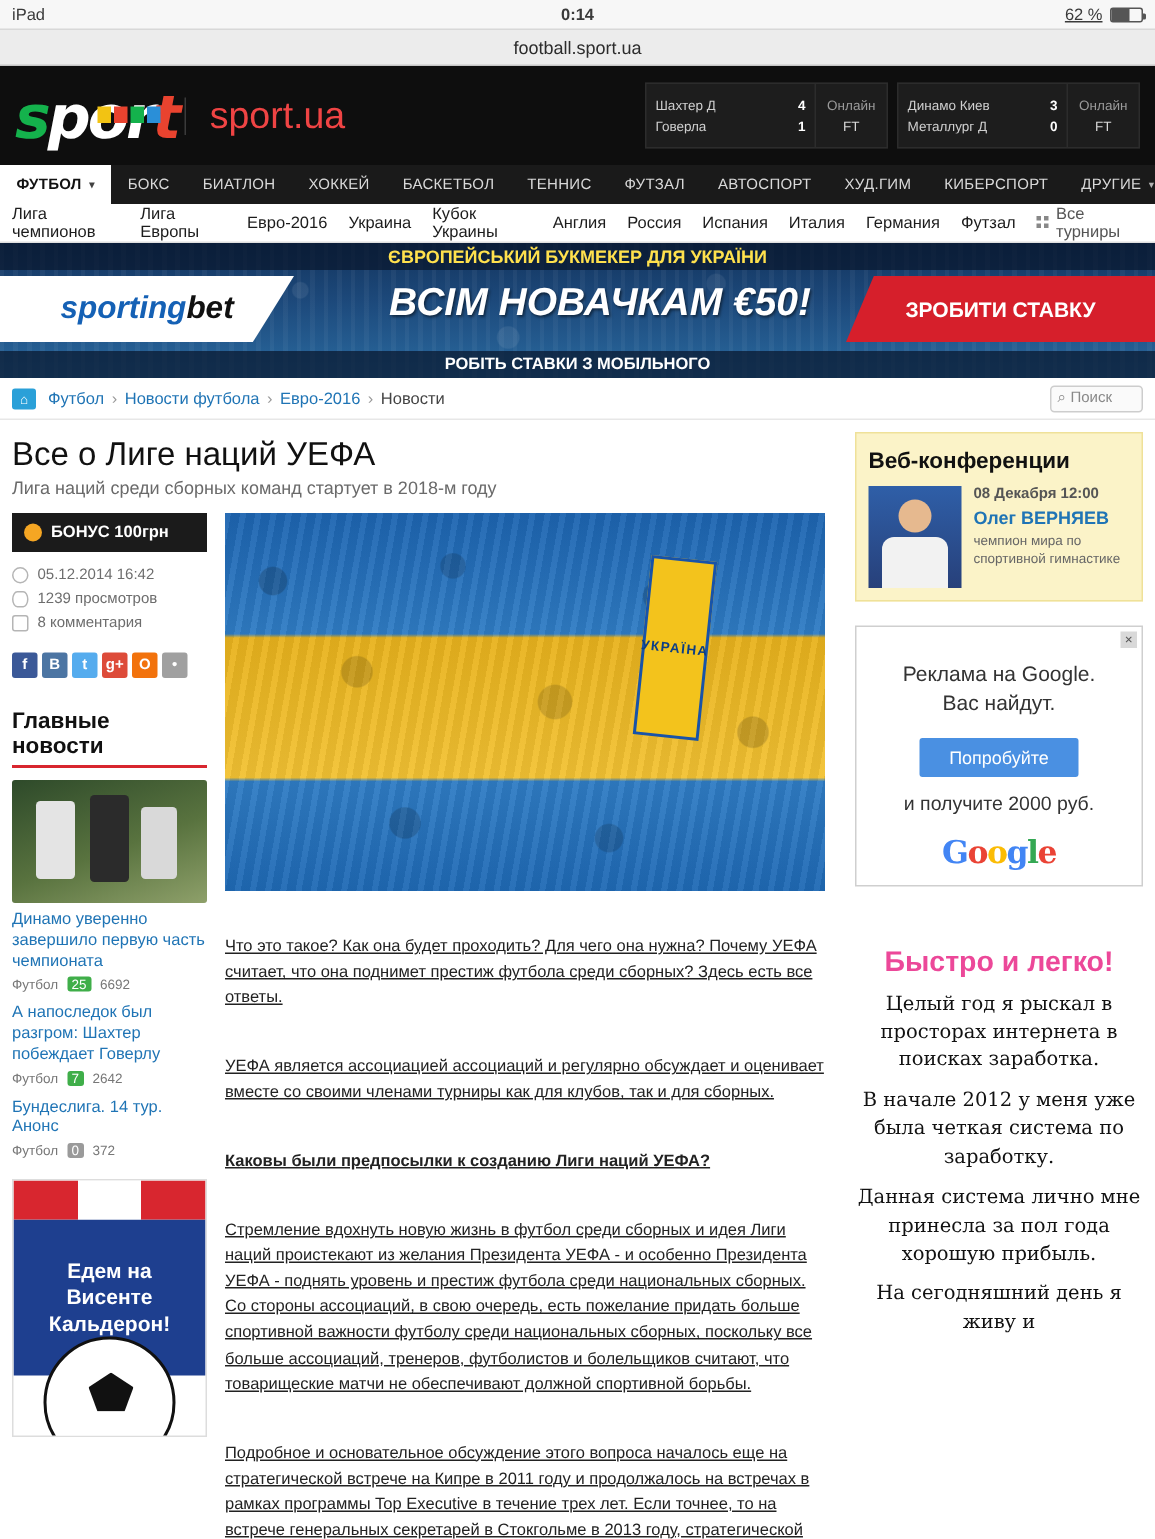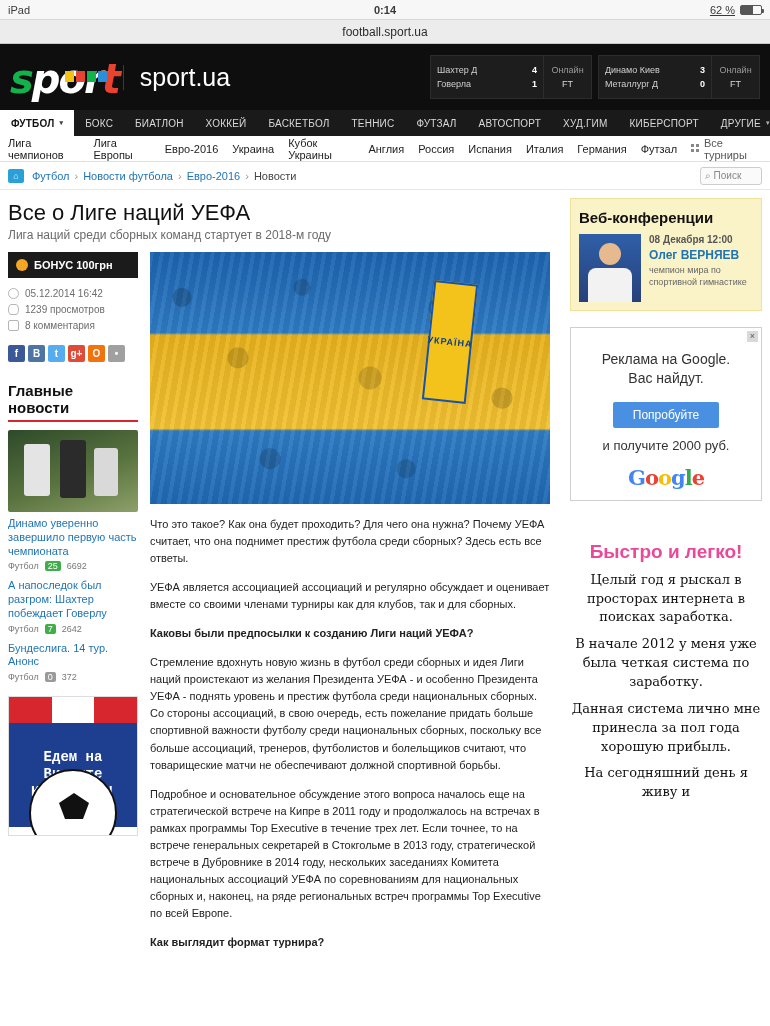--- a/index.html
+++ b/index.html
@@ -64,21 +64,21 @@
     font-family: "DejaVu Sans", sans-serif; font-weight: bold; font-size: 40px; font-style: italic;
   }
   .logo span { line-height: 0.95; }
   .l1 { color: #14b24c; }
   .l2 { color: #ffffff; }
   .l3 { color: #ffffff; }
   .l4 { color: #ffffff; }
   .l5 { color: #e9432f; }
   .logo-bars { display: flex; gap: 2px; margin-left: -54px; margin-bottom: 2px; }
   .logo-bars i { display: block; width: 9px; height: 11px; }
-  .sitename { color: #ffffff; font-size: 25px; margin-left: 16px; padding-left: 16px; border-left: 1px solid #3a3a3a; line-height: 1; }
+  .sitename { color: #ef4444; font-size: 25px; margin-left: 16px; padding-left: 16px; border-left: 1px solid #3a3a3a; line-height: 1; }
 
   .scoreboxes { margin-left: auto; display: flex; gap: 6px; }
   .scorebox {
     background: #1d1d1d; border: 1px solid #2c2c2c; width: 162px; height: 44px;
     display: flex; font-size: 9px; color: #cfcfcf;
   }
   .sb-teams { flex: 1; padding: 4px 6px; display: flex; flex-direction: column; justify-content: center; gap: 4px; }
   .sb-row { display: flex; justify-content: space-between; }
   .sb-row .nm { white-space: nowrap; overflow: hidden; }
   .sb-row .sc { color: #ffffff; font-weight: bold; margin-left: 8px; }
@@ -205,21 +205,21 @@
   }
   .news-thumb .pl1 { position: absolute; left: 16px; top: 14px; width: 26px; height: 52px; background: #e4e4e4; border-radius: 3px; }
   .news-thumb .pl2 { position: absolute; left: 52px; top: 10px; width: 26px; height: 58px; background: #2b2b2b; border-radius: 3px; }
   .news-thumb .pl3 { position: absolute; left: 86px; top: 18px; width: 24px; height: 48px; background: #d9d9d9; border-radius: 3px; }
   .news-title { font-size: 11px; color: #1f74b5; line-height: 1.25; margin: 5px 0 3px; }
   .news-meta { display: flex; align-items: center; gap: 6px; font-size: 9px; color: #777; }
   .pill { background: #3fae49; color: #fff; border-radius: 2px; padding: 0 3px; font-size: 9px; display: inline-flex; align-items: center; gap: 2px; }
   .pill.gray { background: #9a9a9a; }
 
   .adbox-left {
-    margin-top: 14px; width: 130px; height: 140px; border: 1px solid #ddd; position: relative; overflow: hidden; background: #fff; font-family: Liberation Mono, monospace;
+    margin-top: 14px; width: 130px; height: 172px; border: 1px solid #ddd; position: relative; overflow: hidden; background: #fff;
   }
   .adbox-left .flag { display: flex; height: 26px; }
   .adbox-left .flag i { flex: 1; }
   .adbox-left .blue { height: 104px; background: #1e3f8f; color: #fff; display: flex; flex-direction: column; align-items: center; justify-content: center; font-weight: bold; font-size: 14px; line-height: 1.25; }
   .adbox-left .ball { position: absolute; bottom: -22px; left: 50%; transform: translateX(-50%); width: 88px; height: 88px; border-radius: 50%; background: #fff; border: 2px solid #111; }
   .adbox-left .ball::before { content: ""; position: absolute; left: 28px; top: 22px; width: 30px; height: 26px; background: #111; clip-path: polygon(50% 0, 100% 38%, 80% 100%, 20% 100%, 0 38%); }
 
   
   .art-img {
     width: 400px; height: 252px; position: relative; overflow: hidden;
@@ -236,21 +236,21 @@
       radial-gradient(circle at 88% 58%, rgba(0,0,0,0.16) 0 10px, transparent 11px),
       radial-gradient(circle at 30% 82%, rgba(0,0,0,0.16) 0 10px, transparent 11px),
       radial-gradient(circle at 64% 86%, rgba(0,0,0,0.15) 0 9px, transparent 10px),
       repeating-linear-gradient(100deg, rgba(255,255,255,0.05) 0 4px, rgba(0,0,0,0.05) 4px 10px);
   }
   .scarf {
     position: absolute; right: 78px; top: 30px; width: 44px; height: 120px; background: #f3c31c;
     border: 2px solid #1853a8; transform: rotate(6deg); display: flex; align-items: center; justify-content: center;
   }
   .scarf span { color: #0c3e85; font-size: 9px; font-weight: bold; letter-spacing: 1px; }
-  .art-p { font-size: 11px; color: #222; line-height: 1.55; margin: 12px 0 0; }
+  .art-p { font-size: 11px; color: #222; line-height: 1.55; margin: 29px 0 0; text-decoration: underline; }
   .art-p.b { font-weight: bold; }
 
   
   .webconf { background: #fbf3c8; border: 1px solid #efe199; padding: 8px; }
   .webconf h3 { margin: 2px 0 8px; font-size: 15px; color: #111; }
   .wc-row { display: flex; gap: 8px; }
   .wc-ava { width: 62px; height: 68px; background: linear-gradient(180deg,#2f5fa8 0%, #27407a 100%); position: relative; flex: 0 0 62px; }
   .wc-ava .head { position: absolute; left: 50%; top: 9px; transform: translateX(-50%); width: 22px; height: 22px; border-radius: 50%; background: #e6b98f; }
   .wc-ava .body { position: absolute; left: 50%; bottom: 0; transform: translateX(-50%); width: 44px; height: 34px; background: #f2f2f2; border-radius: 8px 8px 0 0; }
   .wc-date { font-size: 10px; color: #555; font-weight: bold; }
@@ -404,20 +404,31 @@
       <span class="grid-ico">
           <i style="left:0;top:0"></i>
           <i style="left:5px;top:0"></i>
           <i style="left:0;top:5px"></i>
           <i style="left:5px;top:5px"></i>
         </span>
       <span>Все турниры</span>
     </span>
   </div>
 
+  <div class="banner">
+    <div class="crowd"></div>
+    <div class="banner-top">ЄВРОПЕЙСЬКИЙ БУКМЕКЕР ДЛЯ УКРАЇНИ</div>
+    <div class="sbet">
+      <span class="t1">sporting</span>
+        <span class="t2">bet</span>
+    </div>
+    <div class="banner-mid">ВСІМ НОВАЧКАМ €50!</div>
+    <div class="bet-btn">ЗРОБИТИ СТАВКУ</div>
+    <div class="banner-bottom">РОБІТЬ СТАВКИ З МОБІЛЬНОГО</div>
+  </div>
 
   <div class="crumbrow">
     <div class="home-ico">⌂</div>
     <a href="#">Футбол</a>
     <span class="sep">›</span>
     <a href="#">Новости футбола</a>
     <span class="sep">›</span>
     <a href="#">Евро-2016</a>
     <span class="sep">›</span>
     <span class="cur">Новости</span>

